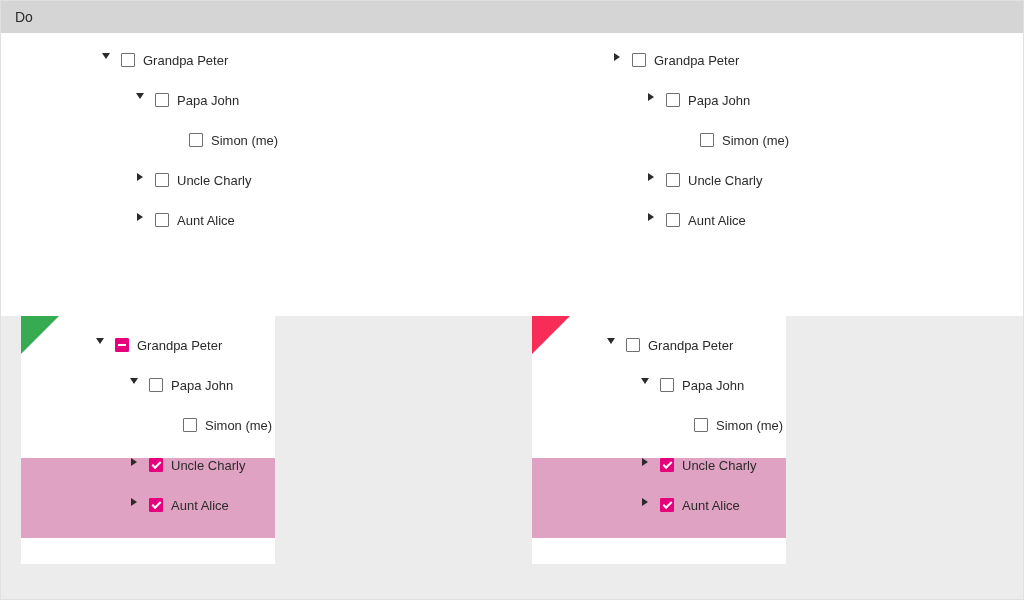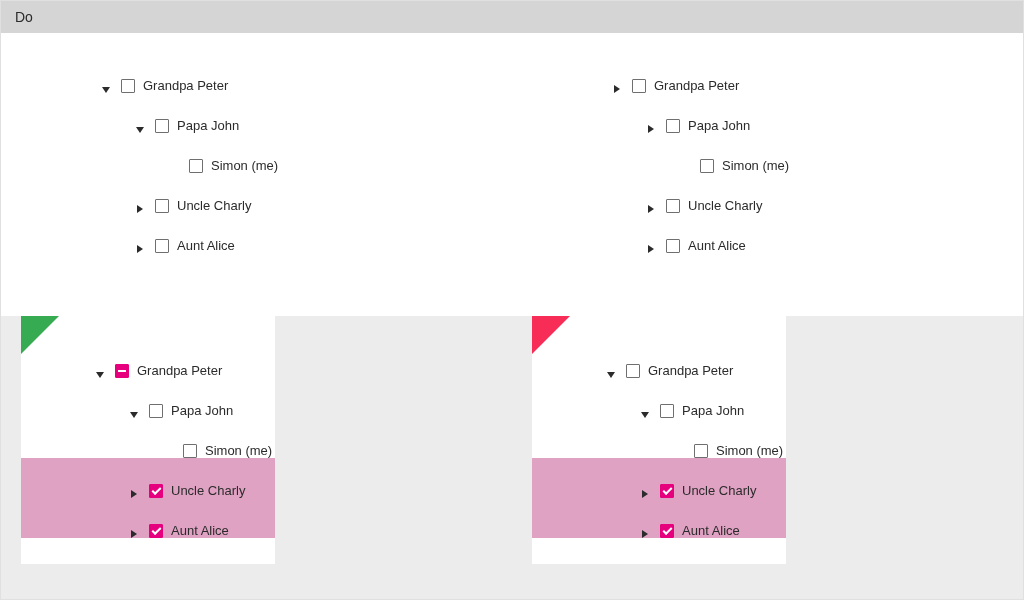--- a/index.html
+++ b/index.html
@@ -69,21 +69,21 @@
   .row2 .tree-card {
     margin: 0;
     width: 254px;
     padding: 22px 0 16px 0;
     min-height: 248px;
   }
   .row2 .do-col .tree-card { margin-left: 20px; }
   .row2 .dont-col .tree-card { margin-left: 20px; }
 
   .tree { list-style: none; margin: 0; padding: 0; }
-  .node { display: flex; align-items: flex-end; height: 40px; }
+  .node { display: flex; align-items: flex-start; height: 40px; }
   .node.hl { background: var(--pink-bg); }
 
   .indent { display:inline-block; width: 34px; flex: none; }
   .arrow-slot { width: 22px; display:flex; justify-content:center; flex:none; }
   .arrow {
     width: 0; height: 0;
     border-style: solid;
   }
   .arrow.right {
     border-width: 4.5px 0 4.5px 6px;

